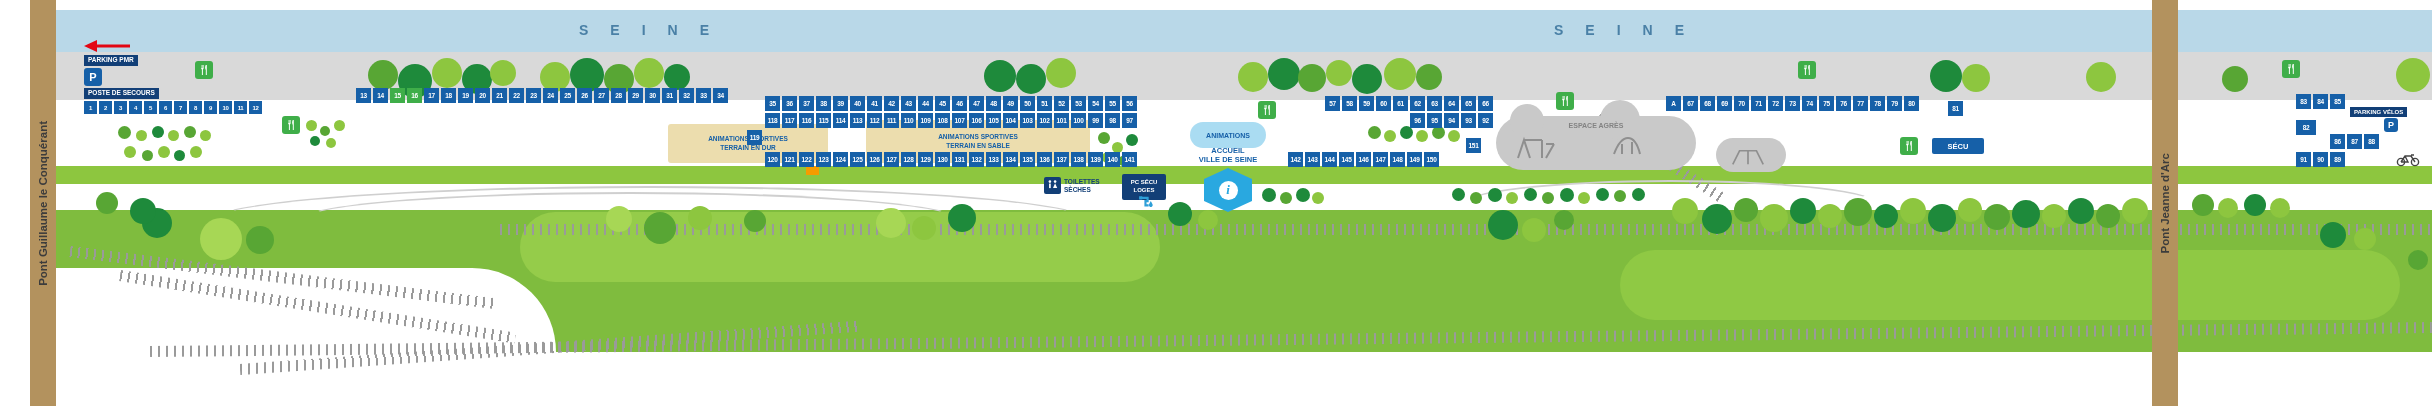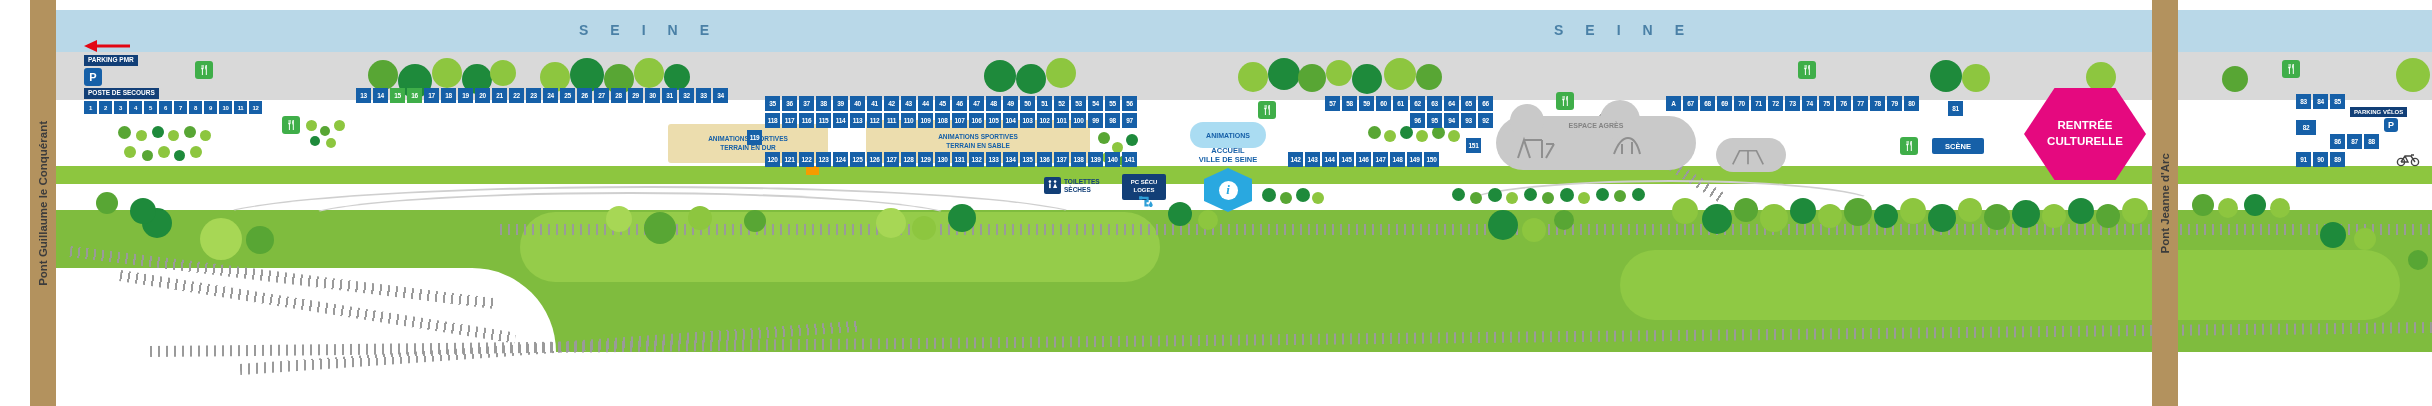--- a/index.html
+++ b/index.html
@@ -425,24 +425,22 @@
     <path d="M30 24 L38 10 M30 10 h8" stroke="#8f8f8f" stroke-width="2" fill="none"></path>
   </svg>
   <svg class="abs" style="left:1612px;top:136px;z-index:9" width="30" height="20" viewBox="0 0 30 20">
     <path d="M2 18 Q8 2 16 2 Q24 2 28 18 M10 18 V8 M20 18 V6" stroke="#8f8f8f" stroke-width="2" fill="none"></path>
   </svg>
   <div class="abs gray-blob" style="left:1716px;top:138px;width:70px;height:34px;border-radius:17px"></div>
   <svg class="abs" style="left:1728px;top:144px;z-index:9" width="40" height="22" viewBox="0 0 40 26">
     <path d="M2 24 L10 8 H30 L38 24 M20 8 V24" stroke="#8f8f8f" stroke-width="2" fill="none"></path>
   </svg>
 
-  <div class="abs" style="left:1932px;top:138px;width:52px;height:16px;background:var(--stand_blue,#1660a8);border-radius:2px;color:#fff;font-size:7.5px;font-weight:bold;display:flex;align-items:center;justify-content:center;z-index:10">SCÈNE</div>
-
-  <div class="abs hex-wide pre" style="left:2024px;top:88px;width:122px;height:92px;background:var(--pink,#e5097f);color:#fff;font-weight:bold;font-size:11.5px;line-height:1.35;display:flex;align-items:center;justify-content:center;text-align:center;z-index:12">RENTRÉE
-CULTURELLE</div>
+  <div class="abs" style="left:1932px;top:138px;width:52px;height:16px;background:var(--stand_blue,#1660a8);border-radius:2px;color:#fff;font-size:7.5px;font-weight:bold;display:flex;align-items:center;justify-content:center;z-index:10">SÉCU</div>
+
 
   <div class="abs stand-row" style="left:2296px;top:94px">
       <span class="stand">83</span>
       <span class="stand">84</span>
       <span class="stand">85</span>
     </div>
   <div class="abs navy-label" style="left:2350px;top:107px;font-size:6px">PARKING VÉLOS</div>
   <div class="abs p-icon" style="left:2384px;top:118px;width:14px;height:14px;font-size:9px">P</div>
   <span class="abs stand" style="left:2296px;top:120px;width:20px">82</span>
   <div class="abs stand-row" style="left:2330px;top:134px">

